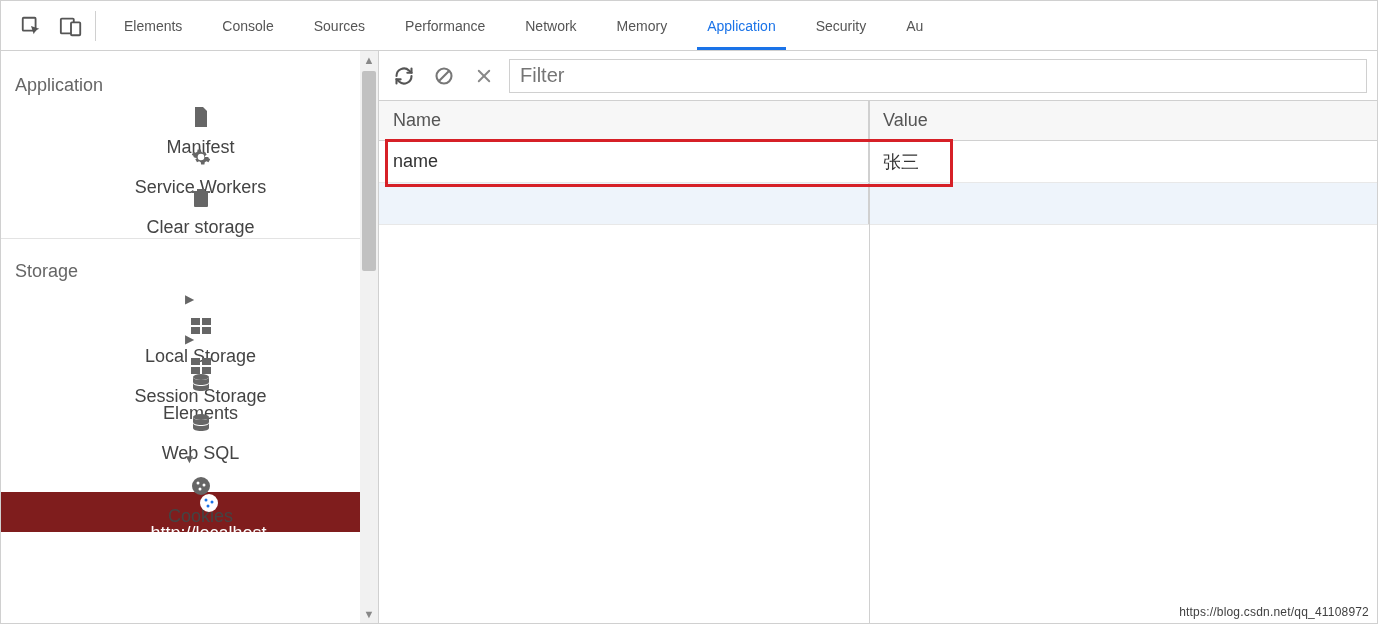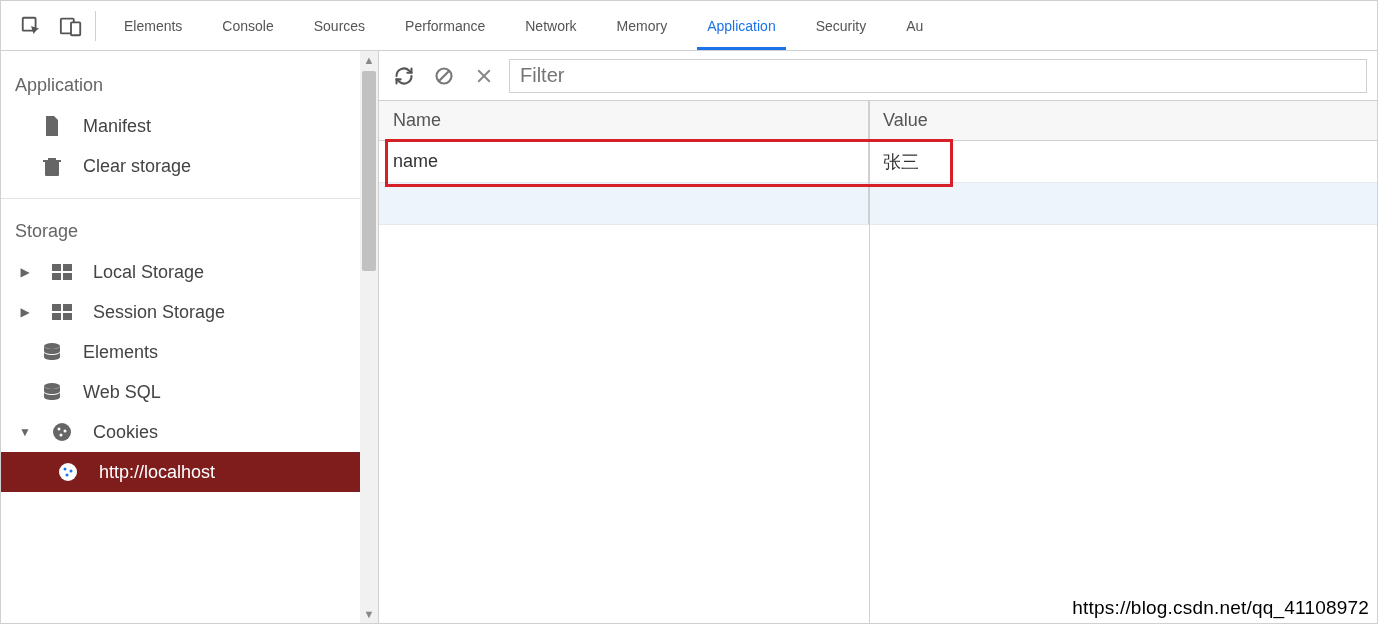--- a/index.html
+++ b/index.html
@@ -112,23 +112,24 @@
   .section-header {
     padding: 8px 14px 10px 14px;
     color: #666;
     font-size: 18px;
   }
   .tree-item {
     display: flex;
     align-items: center;
     height: 40px;
     padding-left: 40px;
-    gap: 20px;
+    gap: 9px;
     color: #444;
     font-size: 18px;
+    flex-direction: column;
   }
   .tree-item.level2 { padding-left: 56px; }
   .tree-item.selected {
     background: #7f1d1d;
     color: #fff;
   }
   .tree-item.selected .icn { color: #fff; }
   .tree-caret {
     width: 12px;
     display: inline-flex;
@@ -231,22 +232,22 @@
   }
   .highlight {
     position: absolute;
     border: 3px solid #d62027;
     pointer-events: none;
   }
   .watermark {
     position: absolute;
     right: 8px;
     bottom: 4px;
-    font-size: 19px;
-    color: #000000;
+    font-size: 12px;
+    color: #404040;
     letter-spacing: 0.2px;
     pointer-events: none;
   }
   svg { display: block; }
 </style>
 </head>
 <body>
 
 <div class="tabbar">
   <div class="icon-btn">
@@ -284,20 +285,28 @@
 
       <div class="tree-item">
         <span class="icn">
           <svg width="16" height="20" viewBox="0 0 16 20">
               <path d="M2 0 h8 l4 4 v16 h-12 z" fill="#666"></path>
             </svg>
         </span>
         <span>Manifest</span>
       </div>
 
+      <div class="tree-item">
+        <span class="icn">
+          <svg width="20" height="20" viewBox="0 0 24 24">
+              <path fill="#666" d="M12 8a4 4 0 100 8 4 4 0 000-8zm9 4a7 7 0 01-.1 1.2l2.1 1.6-2 3.4-2.5-1a7 7 0 01-2 1.2l-.4 2.6h-4l-.4-2.6a7 7 0 01-2-1.2l-2.5 1-2-3.4 2.1-1.6A7 7 0 013 12a7 7 0 01.1-1.2L1 9.2l2-3.4 2.5 1a7 7 0 012-1.2L7.9 3h4l.4 2.6a7 7 0 012 1.2l2.5-1 2 3.4-2.1 1.6c.1.4.1.8.1 1.2z"></path>
+            </svg>
+        </span>
+        <span>Service Workers</span>
+      </div>
 
       <div class="tree-item">
         <span class="icn">
           <svg width="18" height="20" viewBox="0 0 18 20">
               <path fill="#666" d="M2 5h14v14a1 1 0 01-1 1H3a1 1 0 01-1-1V5zm3-3h8v2H5V2zM0 4h18v2H0V4z"></path>
             </svg>
         </span>
         <span>Clear storage</span>
       </div>
 

